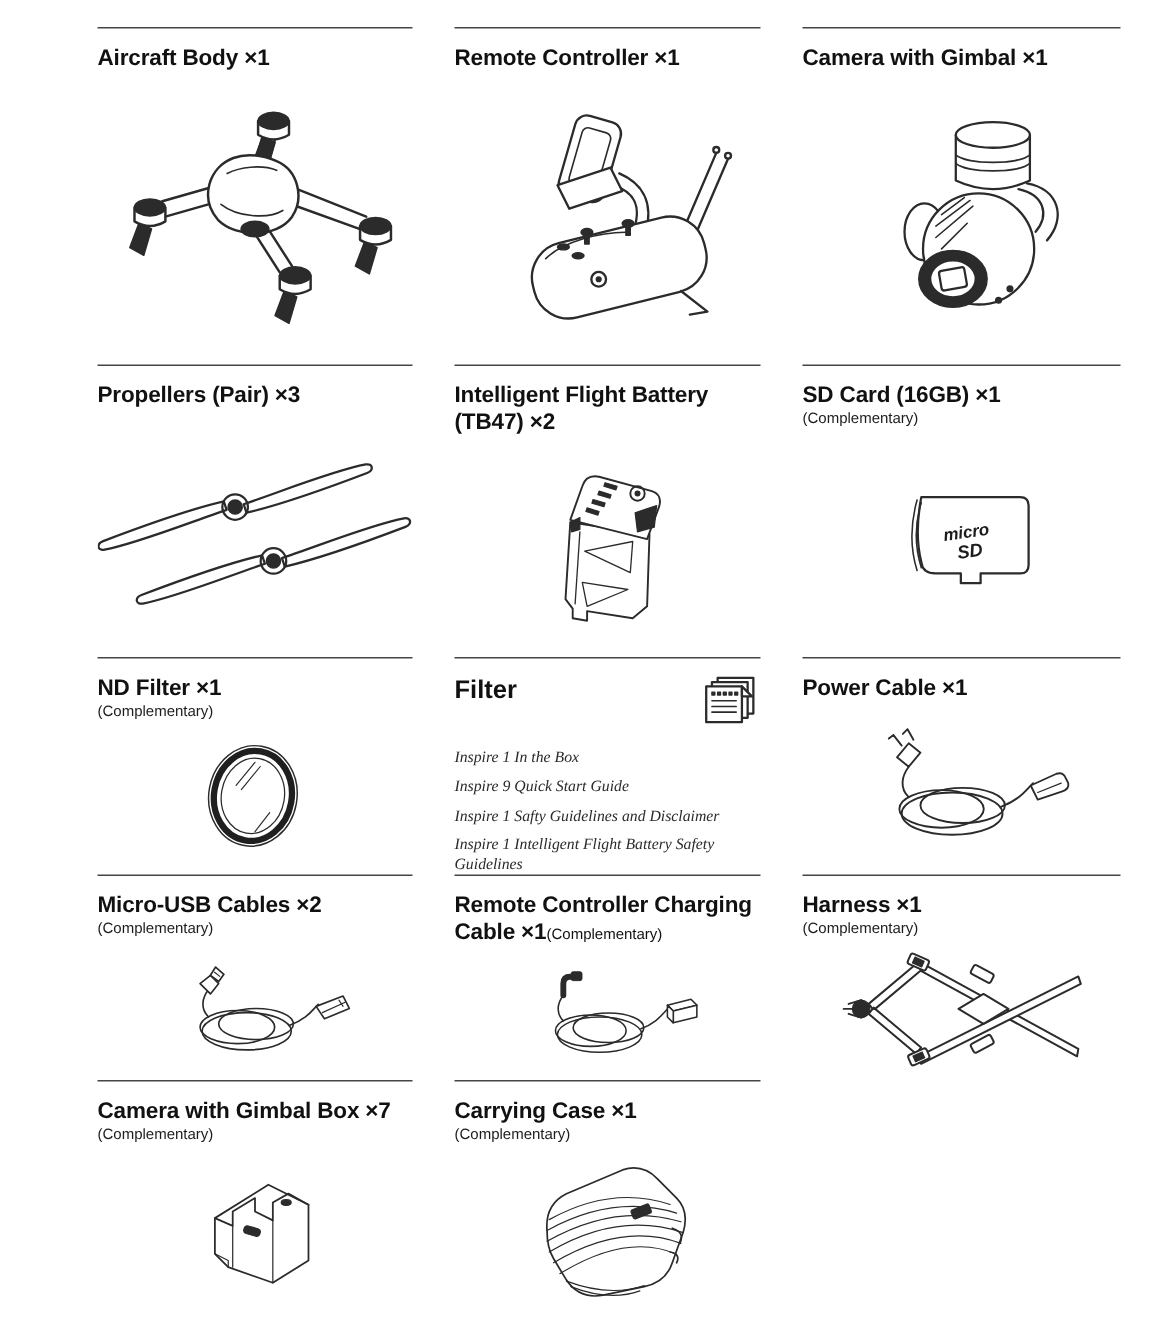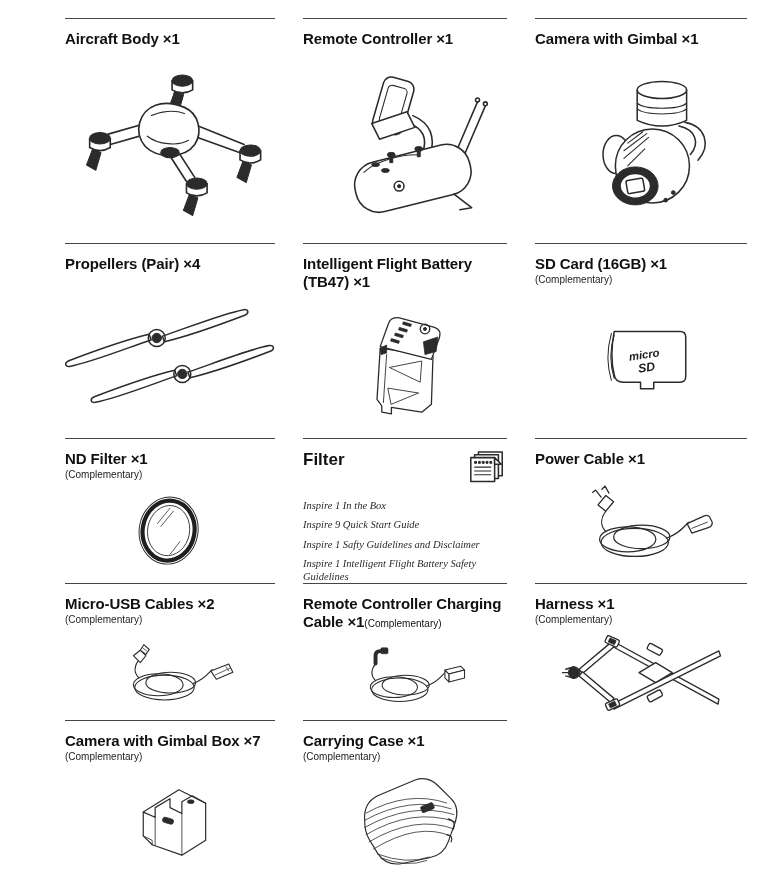--- a/index.html
+++ b/index.html
@@ -105,40 +105,40 @@
           <ellipse class="lnf" cx="94" cy="127" rx="16" ry="13"></ellipse>
           <rect class="lnf" x="85" y="120" width="18" height="14" rx="2" transform="rotate(-10 94 127)"></rect>
           <circle class="dk" cx="126" cy="142" r="2"></circle>
             <circle class="dk" cx="134" cy="134" r="2"></circle>
         </svg>
       </div>
     </section>
 
     <section class="cell">
       <div class="rule"></div>
-      <h3 class="title">Propellers (Pair) ×4</h3>
+      <h3 class="title">Propellers (Pair) ×3</h3>
       <div class="art">
         <svg width="222" height="122" viewBox="0 0 222 122">
           <defs>
             <g id="prop">
               <path class="lnf" d="M6 -2 C30 -10 70 -26 92 -30 C97 -31 98 -26 93 -24 C72 -16 34 -2 8 4 Z"></path>
               <path class="lnf" d="M-6 2 C-30 10 -70 26 -92 30 C-97 31 -98 26 -93 24 C-72 16 -34 2 -8 -4 Z"></path>
               <circle class="ln" cx="0" cy="0" r="9"></circle>
               <circle class="dk" cx="0" cy="0" r="5"></circle>
             </g>
           </defs>
           <use href="#prop" x="97" y="42"></use>
           <use href="#prop" x="124" y="80"></use>
         </svg>
       </div>
     </section>
 
     <section class="cell">
       <div class="rule"></div>
-      <h3 class="title">Intelligent Flight Battery (TB47) ×1</h3>
+      <h3 class="title">Intelligent Flight Battery (TB47) ×2</h3>
       <div class="art">
         <svg width="150" height="120" viewBox="0 0 150 150">
           <path class="lnf" d="M44 54 L40 118 L46 126 L46 134 L58 136 L58 128 L96 134 L108 124 L110 64 Z"></path>
           <path class="ln thin" d="M56 78 L96 70 L94 96 Z M54 104 L92 110 L58 124 Z M52 62 L48 122"></path>
           <path class="lnf" d="M44 52 L54 24 Q57 14 68 16 L112 28 Q121 31 118 41 L108 68 Z"></path>
           <path class="dk" d="M98 46 L116 40 L114 58 L100 62 Z"></path>
           <path class="dk" d="M44 54 L52 50 L52 60 L45 62 Z"></path>
           <g class="dk">
             <path d="M58 42 l10 3 l-1 3 l-10 -3 Z"></path>
             <path d="M63 35 l10 3 l-1 3 l-10 -3 Z"></path>

